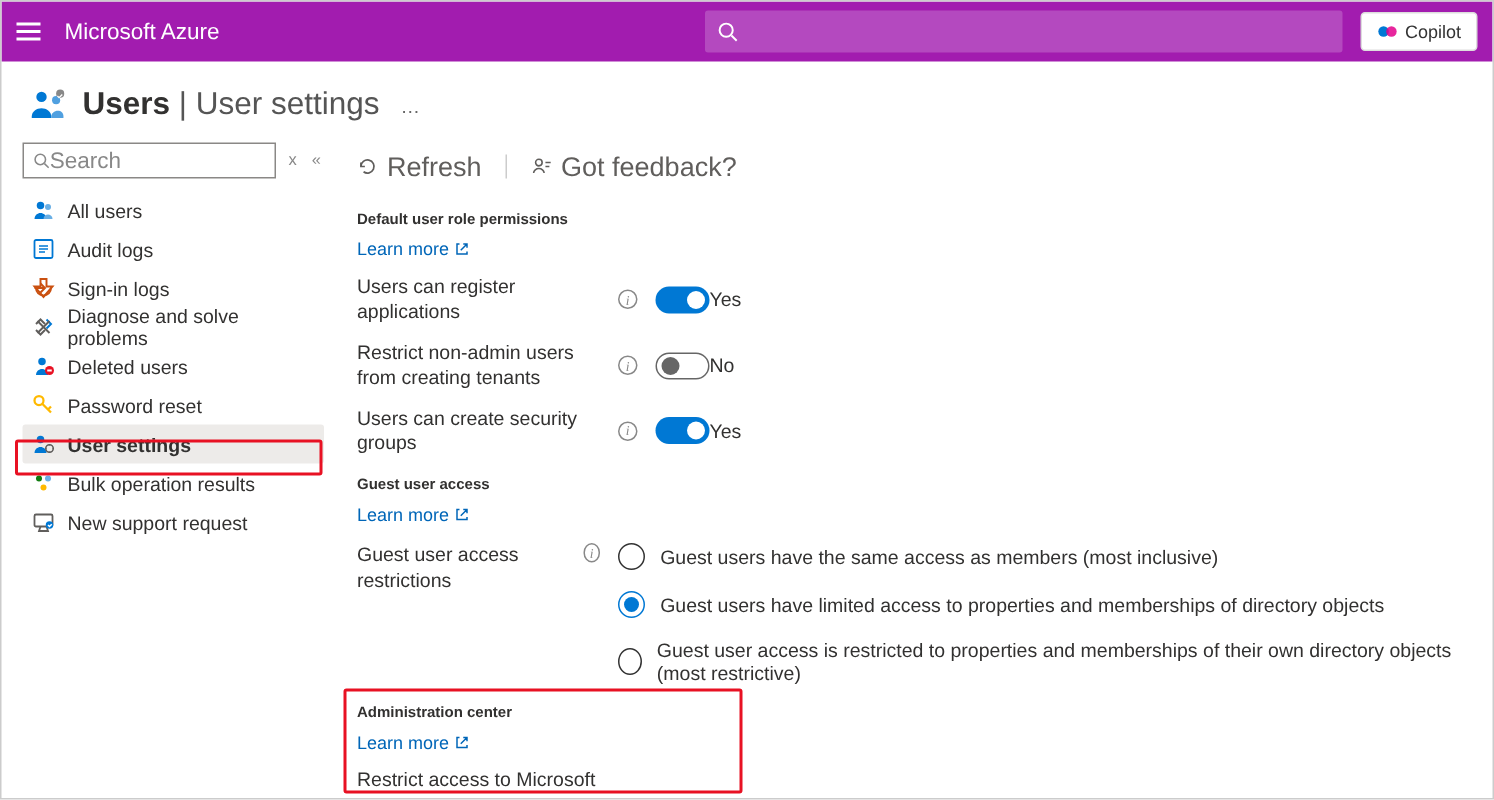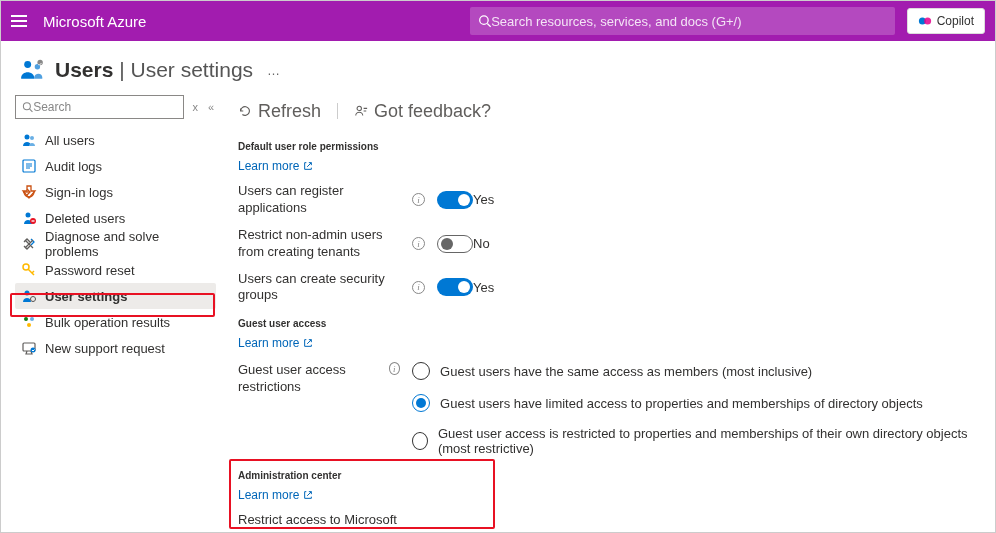--- a/index.html
+++ b/index.html
@@ -18,21 +18,21 @@
 .page-header { padding: 16px 18px 8px 18px; display: flex; align-items: center; gap: 10px; }
 .page-title { font-size: 21px; font-weight: 600; }
 .page-title-thin { font-weight: 400; color: #555; }
 .page-icon { width: 26px; height: 26px; color: #0078d4; }
 .more-dots { color: #666; padding: 0 4px; cursor: pointer; letter-spacing: 1px; }
 
 .columns { display: flex; padding: 0 0 0 14px; }
 .sidebar { width: 205px; padding-top: 4px; padding-right: 4px; }
 .side-search { height: 24px; display: flex; align-items: center; gap: 6px; margin-bottom: 8px; }
 .side-search-box { flex: 1; border: 1px solid #8a8886; height: 24px; display: flex; align-items: center; padding: 0 6px; min-width:0; }
-.side-search-box input { border: none; outline: none; width: 100%; font-size: 12px; color: #555; }
+.side-search-box input { border: none; outline: none; width: 100%; font-size: 15px; color: #555; }
 .side-search-box input::placeholder { color: #888; }
 .side-ctrl { color: #888; font-size: 11px; cursor: pointer; padding: 0 2px; }
 .side-item { height: 26px; display: flex; align-items: center; gap: 8px; padding: 0 6px; font-size: 13px; cursor: pointer; border-radius: 2px; }
 .side-item.active { background: #edebe9; font-weight: 600; position: relative; }
 .side-item .si-icon { width: 16px; height: 16px; flex-shrink: 0; }
 
 .content { flex: 1; padding: 4px 16px 0 18px; }
 .toolbar { height: 32px; display: flex; align-items: center; gap: 16px; color: #605e5c; font-size: 18px; }
 .toolbar .tb-btn { display: flex; align-items: center; gap: 6px; cursor: pointer; }
 .tb-sep { width: 1px; height: 16px; background: #ccc; }
@@ -73,21 +73,20 @@
       <span></span>
       <span></span>
       <span></span>
     </div>
   <div class="brand">Microsoft Azure</div>
   <div class="top-search">
     <svg width="14" height="14" viewBox="0 0 16 16" fill="none" stroke="#fff" stroke-width="1.5">
         <circle cx="7" cy="7" r="5"></circle>
         <line x1="11" y1="11" x2="15" y2="15"></line>
       </svg>
-    <input placeholder="Search resources, services, and docs (G+/)" style="">
   </div>
   <div class="copilot-btn">
     <svg class="copilot-icon" viewBox="0 0 16 16">
         <circle cx="5" cy="8" r="4" fill="#0078d4"></circle>
         <circle cx="11" cy="8" r="4" fill="#e3008c" opacity="0.85"></circle>
       </svg>
     <span>Copilot</span>
   </div>
 </div>
 
@@ -143,35 +142,35 @@
           <path d="M6 2v5H2l6 7 6-7h-4V2z" fill="none" stroke="#ca5010" stroke-width="1.3"></path>
           <path d="M2 8 l6 -6" stroke="#ca5010" stroke-width="1.3" opacity="0"></path>
           <path d="M8 8 m-5 0 a5 5 0 1 0 10 0" fill="none" stroke="#ca5010" stroke-width="1.3"></path>
           <line x1="2" y1="8" x2="9" y2="8" stroke="#ca5010" stroke-width="1.3"></line>
           <path d="M6 5l3 3-3 3" fill="none" stroke="#ca5010" stroke-width="1.3"></path>
         </svg>
       <span>Sign-in logs</span>
     </div>
     <div class="side-item">
       <svg class="si-icon" viewBox="0 0 16 16">
+          <path d="M3 6l3-3 3 3M3 10l3 3 3-3" stroke="#605e5c" stroke-width="1.3" fill="none"></path>
+          <path d="M10 3l3 3-3 3" stroke="#0078d4" stroke-width="1.3" fill="none"></path>
+          <line x1="4" y1="4" x2="12" y2="12" stroke="#605e5c" stroke-width="1.3"></line>
+          <line x1="12" y1="4" x2="4" y2="12" stroke="#605e5c" stroke-width="1.3"></line>
+        </svg>
+      <span>Diagnose and solve problems</span>
+    </div>
+    <div class="side-item">
+      <svg class="si-icon" viewBox="0 0 16 16">
           <circle cx="7" cy="5" r="2.5" fill="#0078d4"></circle>
           <path d="M3 14c0-2.5 2-4 4-4s4 1.5 4 4H3z" fill="#0078d4"></path>
           <circle cx="12" cy="11" r="3" fill="#e81123"></circle>
           <line x1="10.5" y1="11" x2="13.5" y2="11" stroke="#fff" stroke-width="1.3"></line>
         </svg>
       <span>Deleted users</span>
-    </div>
-    <div class="side-item">
-      <svg class="si-icon" viewBox="0 0 16 16">
-          <path d="M3 6l3-3 3 3M3 10l3 3 3-3" stroke="#605e5c" stroke-width="1.3" fill="none"></path>
-          <path d="M10 3l3 3-3 3" stroke="#0078d4" stroke-width="1.3" fill="none"></path>
-          <line x1="4" y1="4" x2="12" y2="12" stroke="#605e5c" stroke-width="1.3"></line>
-          <line x1="12" y1="4" x2="4" y2="12" stroke="#605e5c" stroke-width="1.3"></line>
-        </svg>
-      <span>Diagnose and solve problems</span>
     </div>
     <div class="side-item">
       <svg class="si-icon" viewBox="0 0 16 16">
           <circle cx="5" cy="5" r="3" fill="none" stroke="#ffb900" stroke-width="1.5"></circle>
           <line x1="7" y1="7" x2="13" y2="13" stroke="#ffb900" stroke-width="1.5"></line>
           <line x1="11" y1="11" x2="13" y2="9" stroke="#ffb900" stroke-width="1.5"></line>
         </svg>
       <span>Password reset</span>
     </div>
     <div class="side-item active">

